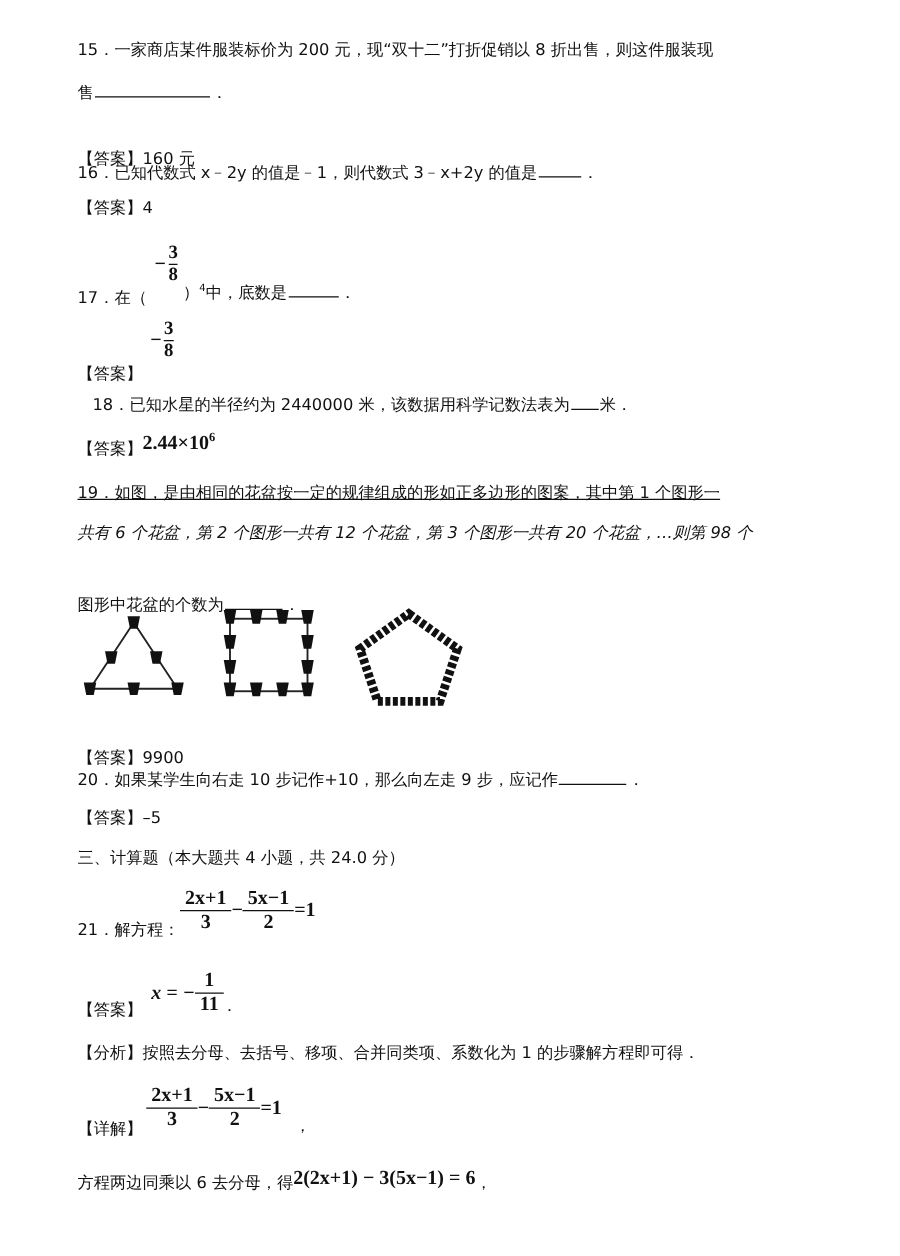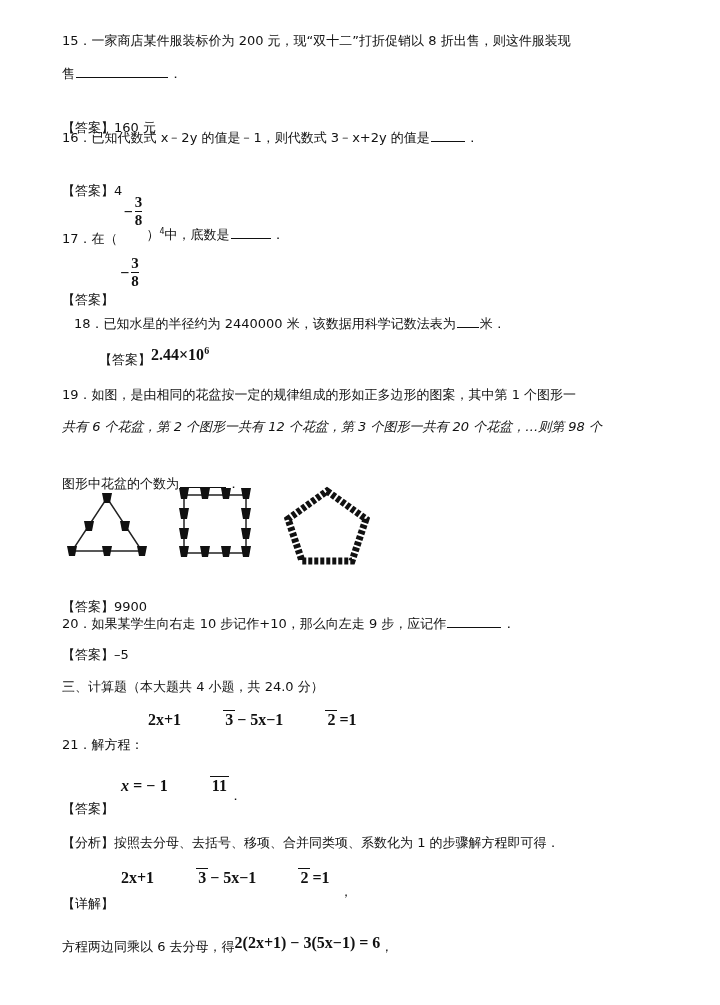--- a/index.html
+++ b/index.html
@@ -5,21 +5,21 @@
     html, body { margin: 0; padding: 0; background: #ffffff; }
     body {
       width: 720px; height: 1005px; position: relative; overflow: hidden;
       font-family: "DejaVu Sans", "Liberation Sans", sans-serif;
       font-size: 13px; color: #111111;
     }
     .line { position: absolute; left: 62px; white-space: nowrap; line-height: 16px; }
     .blank { display: inline-block; border-bottom: 1px solid #111; height: 12px; vertical-align: baseline; margin: 0 1px; }
     .tag { font-weight: normal; }
     .math { font-family: "Liberation Serif", "DejaVu Serif", serif; font-weight: bold; font-size: 16px; }
-    .frac { display: inline-flex; flex-direction: row; align-items: center; vertical-align: middle; font-family: "Liberation Serif", "DejaVu Serif", serif; font-weight: bold; font-size: 16px; line-height: 18px; gap: 40px; }
+    .frac { display: inline-flex; flex-direction: column; align-items: center; vertical-align: middle; font-family: "Liberation Serif", "DejaVu Serif", serif; font-weight: bold; font-size: 16px; line-height: 18px; }
     .frac .num { padding: 0 2px; }
     .frac .den { border-top: 1px solid #111; padding: 0 2px; width: 100%; text-align: center; }
     .frac-eq { position: absolute; display: flex; align-items: center; }
     .op { font-family: "Liberation Serif", serif; font-weight: bold; font-size: 16px; margin: 0 2px; }
     .figure { position: absolute; top: 483px; }
     .sup { font-size: 8px; vertical-align: super; }
     .smallfrac { display: inline-flex; flex-direction: column; align-items: center; font-family: "Liberation Serif", serif; font-weight: bold; font-size: 15px; line-height: 17px; }
     .smallfrac .den { border-top: 1px solid #111; }
   </style>
 </head>
@@ -29,21 +29,21 @@
 <div class="line" style="top:65px;">
   <span>售</span><span class="blank" style="width:92px;"></span><span>．</span>
 </div>
 <div class="line" style="top:95px;margin-top:25px;">
   <span class="tag">【答案】</span><span>160 元</span>
 </div>
 
 <div class="line" style="top:129px;">
   <span>16．已知代数式 x﹣2y 的值是﹣1，则代数式 3﹣x+2y 的值是</span><span class="blank" style="width:34px;"></span><span>．</span>
 </div>
-<div class="line" style="top:159px;margin-top:24px;">
+<div class="line" style="top:159px;">
   <span>【答案】</span><span>4</span>
 </div>
 
 <div class="line" style="top:194px; line-height:18px;">
   <span style="position:relative; top:26px;">17．在（</span>
   <span style="display:inline-flex; align-items:center; position:relative; top:0px;">
     <span class="op">−</span>
     <span class="smallfrac">
       <span class="num">3</span>
       <span class="den">8</span>
@@ -58,25 +58,25 @@
     <span class="smallfrac">
       <span class="num">3</span>
       <span class="den">8</span>
     </span>
   </span>
 </div>
 
 <div class="line" style="top:315px;margin-left:12px;">
   <span>18．已知水星的半径约为 2440000 米，该数据用科学记数法表为</span><span class="blank" style="width:22px;"></span><span>米．</span>
 </div>
-<div class="line" style="top:351px;margin-left:37px;">
+<div class="line" style="top:351px;">
   <span>【答案】</span><span class="math" style="position:relative; top:-4px;">2.44×10</span><span class="math" style="font-size:10px; position:relative; top:-10px;">6</span>
 </div>
 
-<div class="line" style="top:387px;">19．如图，是由相同的花盆按一定的规律组成的形如正多边形的图案，其中第 1 个图形一</div>
+<div class="line" style="top:387px;text-decoration:underline;">19．如图，是由相同的花盆按一定的规律组成的形如正多边形的图案，其中第 1 个图形一</div>
 <div class="line" style="top:419px;font-style:italic;">共有 6 个花盆，第 2 个图形一共有 12 个花盆，第 3 个图形一共有 20 个花盆，…则第 98 个</div>
 <div class="line" style="top:451px;margin-top:24px;">
   <span>图形中花盆的个数为</span><span class="blank" style="width:46px;"></span><span>．</span>
 </div>
 
 <svg class="figure" style="left:62px;" width="90" height="80" viewBox="0 0 90 80">
   <polyline points="45,15 10,68 80,68 45,15" fill="none" stroke="#222" stroke-width="1.5"></polyline>
   <g fill="#111">
     <path d="M40,10 l10,0 l-2,10 l-6,0 z"></path>
     <path d="M22,38 l10,0 l-2,10 l-6,0 z"></path>

